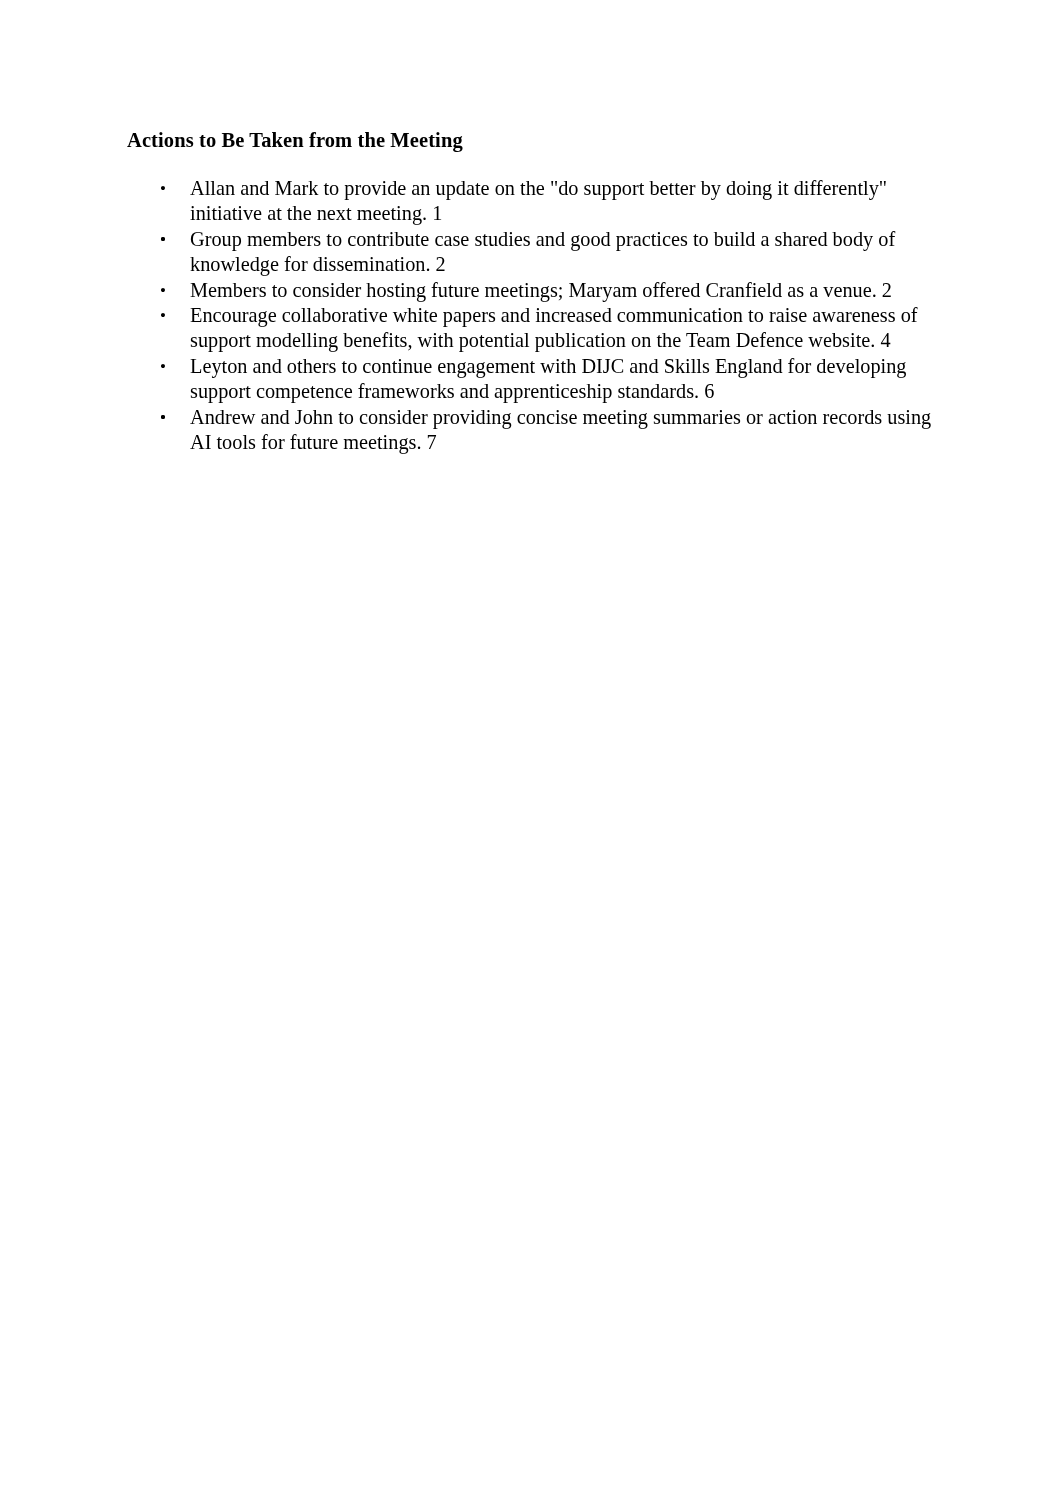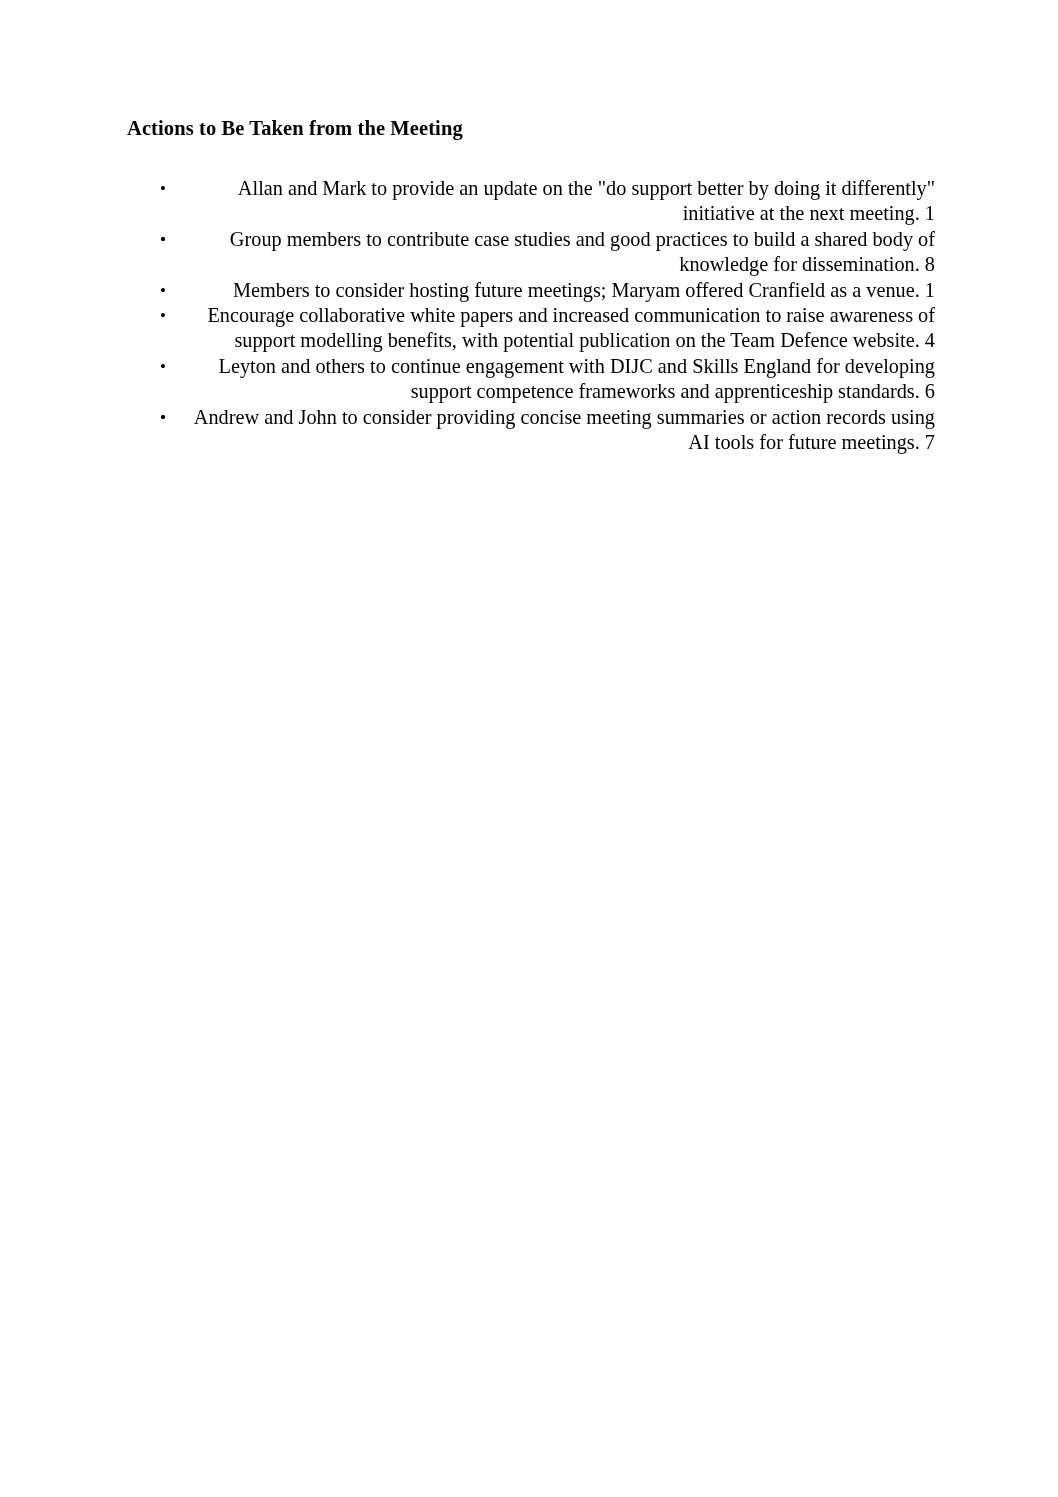--- a/index.html
+++ b/index.html
@@ -31,21 +31,21 @@
   .doc-heading {
     font-family: "Liberation Serif", "DejaVu Serif", serif;
     font-weight: bold;
     font-size: 20.5px;
     line-height: 24px;
     color: #000000;
     margin: 0;
     padding: 0;
     position: absolute;
     left: 127px;
-    top: 116px;
+    top: 128px;
     letter-spacing: 0.1px;
     white-space: nowrap;
   }
 
   .action-list {
     position: absolute;
     left: 0;
     top: 176px;
     width: 1058px;
     list-style: none;
@@ -74,46 +74,45 @@
     height: 25.4px;
     line-height: 25.4px;
     font-size: 17px;
     color: #000000;
     text-align: left;
     user-select: none;
   }
 
   .action-text {
     display: block;
-    text-align: right;
   }
 </style>
 </head>
 <body>
 
 <div class="page">
   <div class="doc-body">
 
     <h1 class="doc-heading">Actions to Be Taken from the Meeting</h1>
 
     <ul class="action-list">
       <li class="action-item">
         <span class="action-bullet">•</span>
         <span class="action-text">Allan and Mark to provide an update on the "do support better by doing it differently" initiative at the next meeting. 1</span>
       </li>
       <li class="action-item">
         <span class="action-bullet">•</span>
       </li>
       <li class="action-item">
         <span class="action-bullet">•</span>
-        <span class="action-text">Group members to contribute case studies and good practices to build a shared body of knowledge for dissemination. 8</span>
+        <span class="action-text">Group members to contribute case studies and good practices to build a shared body of knowledge for dissemination. 2</span>
       </li>
       <li class="action-item">
         <span class="action-bullet">•</span>
-        <span class="action-text">Members to consider hosting future meetings; Maryam offered Cranfield as a venue. 1</span>
+        <span class="action-text">Members to consider hosting future meetings; Maryam offered Cranfield as a venue. 2</span>
       </li>
       <li class="action-item">
         <span class="action-bullet">•</span>
         <span class="action-text">Encourage collaborative white papers and increased communication to raise awareness of support modelling benefits, with potential publication on the Team Defence website. 4</span>
       </li>
       <li class="action-item">
         <span class="action-bullet">•</span>
         <span class="action-text">Leyton and others to continue engagement with DIJC and Skills England for developing support competence frameworks and apprenticeship standards. 6</span>
       </li>
       <li class="action-item">

